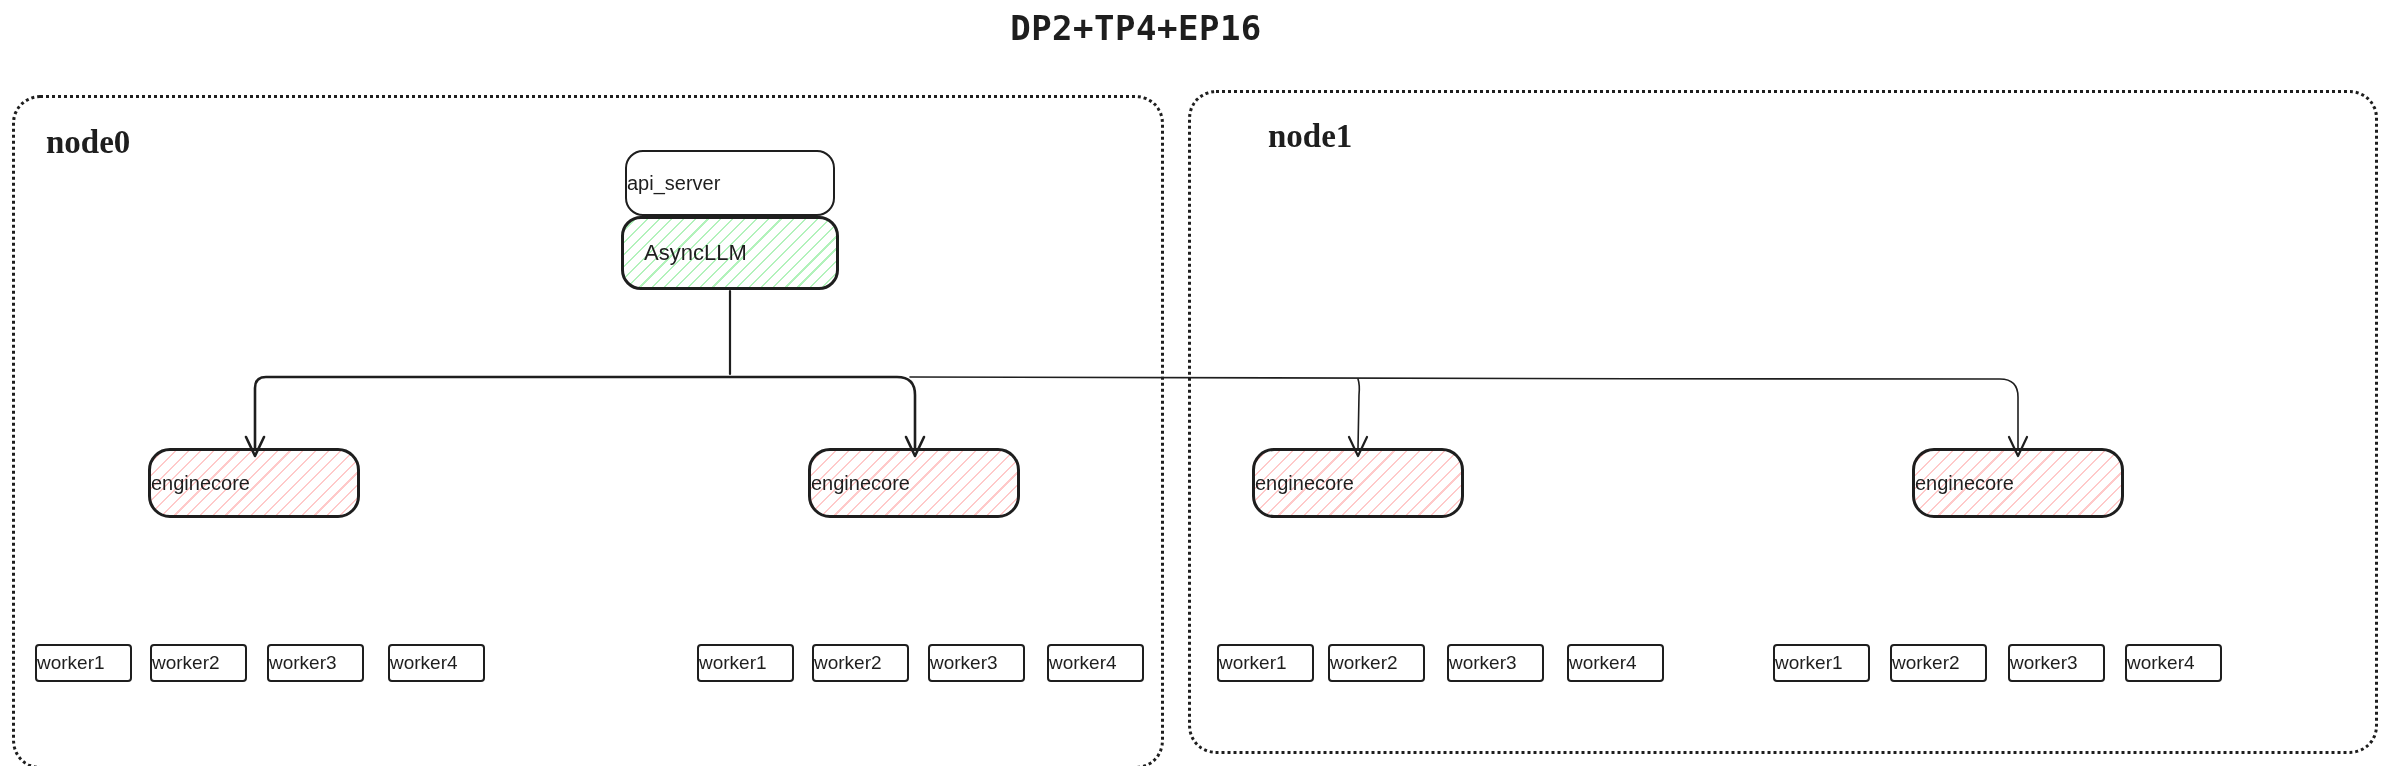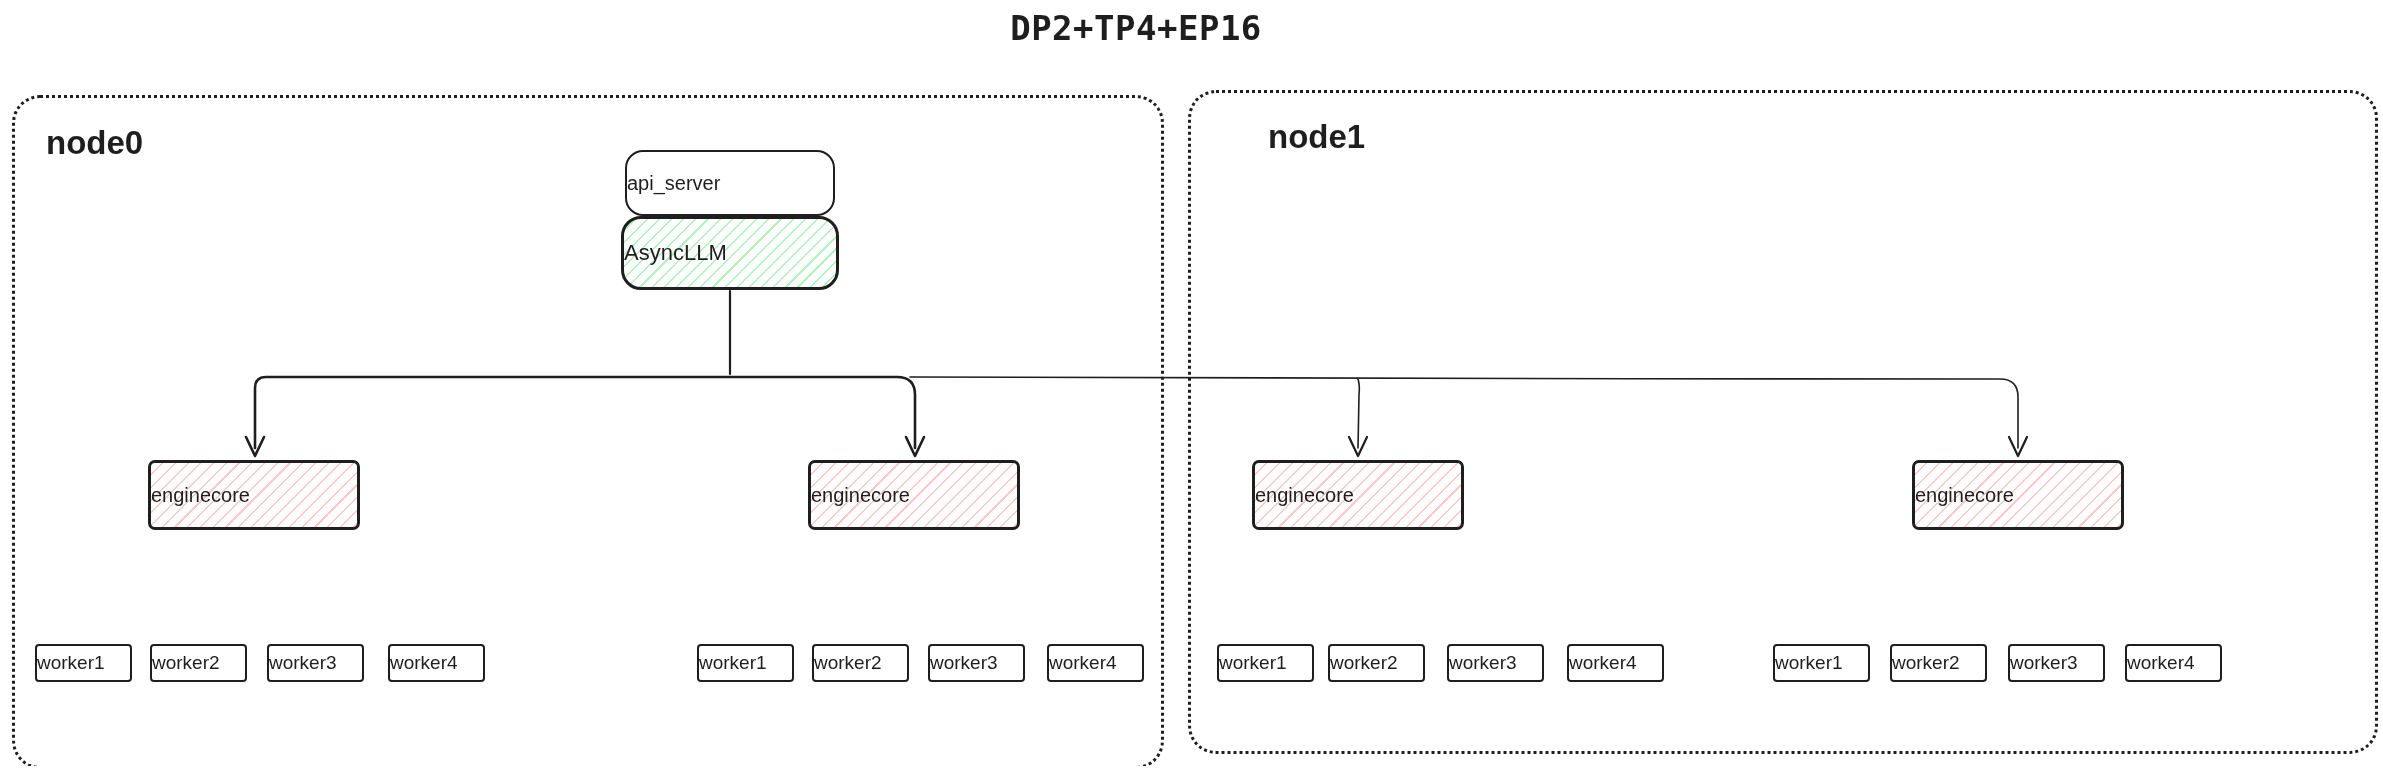--- a/index.html
+++ b/index.html
@@ -33,21 +33,21 @@
     position: absolute;
     border: 3px dotted #1e1e1e;
     border-radius: 28px;
     background: transparent;
   }
   #node0 { left: 12px;   top: 95px; width: 1146px; height: 668px; }
   #node1 { left: 1188px; top: 90px; width: 1184px; height: 658px; }
 
   .node-label {
     position: absolute;
-    font-family: Liberation Sans, sans-serif;
+    font-family: Liberation Serif, serif;
     font-size: 33px;
     font-weight: 700;
     white-space: nowrap;
   }
 
   .shape-box {
     position: absolute;
     box-sizing: border-box;
     border: 2.5px solid #1e1e1e;
     border-radius: 16px;
@@ -59,25 +59,26 @@
     white-space: nowrap;
   }
 
   #api-server { left: 625px; top: 150px; width: 210px; height: 66px; border-radius: 18px; z-index: 2; }
 
   #async-llm {
     left: 621px; top: 216px; width: 218px; height: 74px;
     border-width: 3px; border-radius: 20px; font-size: 22px; z-index: 2;
     background-image: repeating-linear-gradient(135deg,
       transparent 0px, transparent 7px, #b2f2bb 7px, #b2f2bb 8.6px);
+    padding-left: 20px;
   }
 
   .enginecore-box {
-    top: 460px; height: 70px; width: 212px;
-    border-width: 3.5px; border-radius: 7px;
+    top: 448px; height: 70px; width: 212px;
+    border-width: 3.5px; border-radius: 22px;
     background-image: repeating-linear-gradient(135deg,
       transparent 0px, transparent 7.5px, #ffc9c9 7.5px, #ffc9c9 9px);
   }
   #ec1 { left: 148px; }
   #ec2 { left: 808px; }
   #ec3 { left: 1252px; }
   #ec4 { left: 1912px; }
 
   .worker-box {
     top: 644px; height: 38px; width: 97px;

